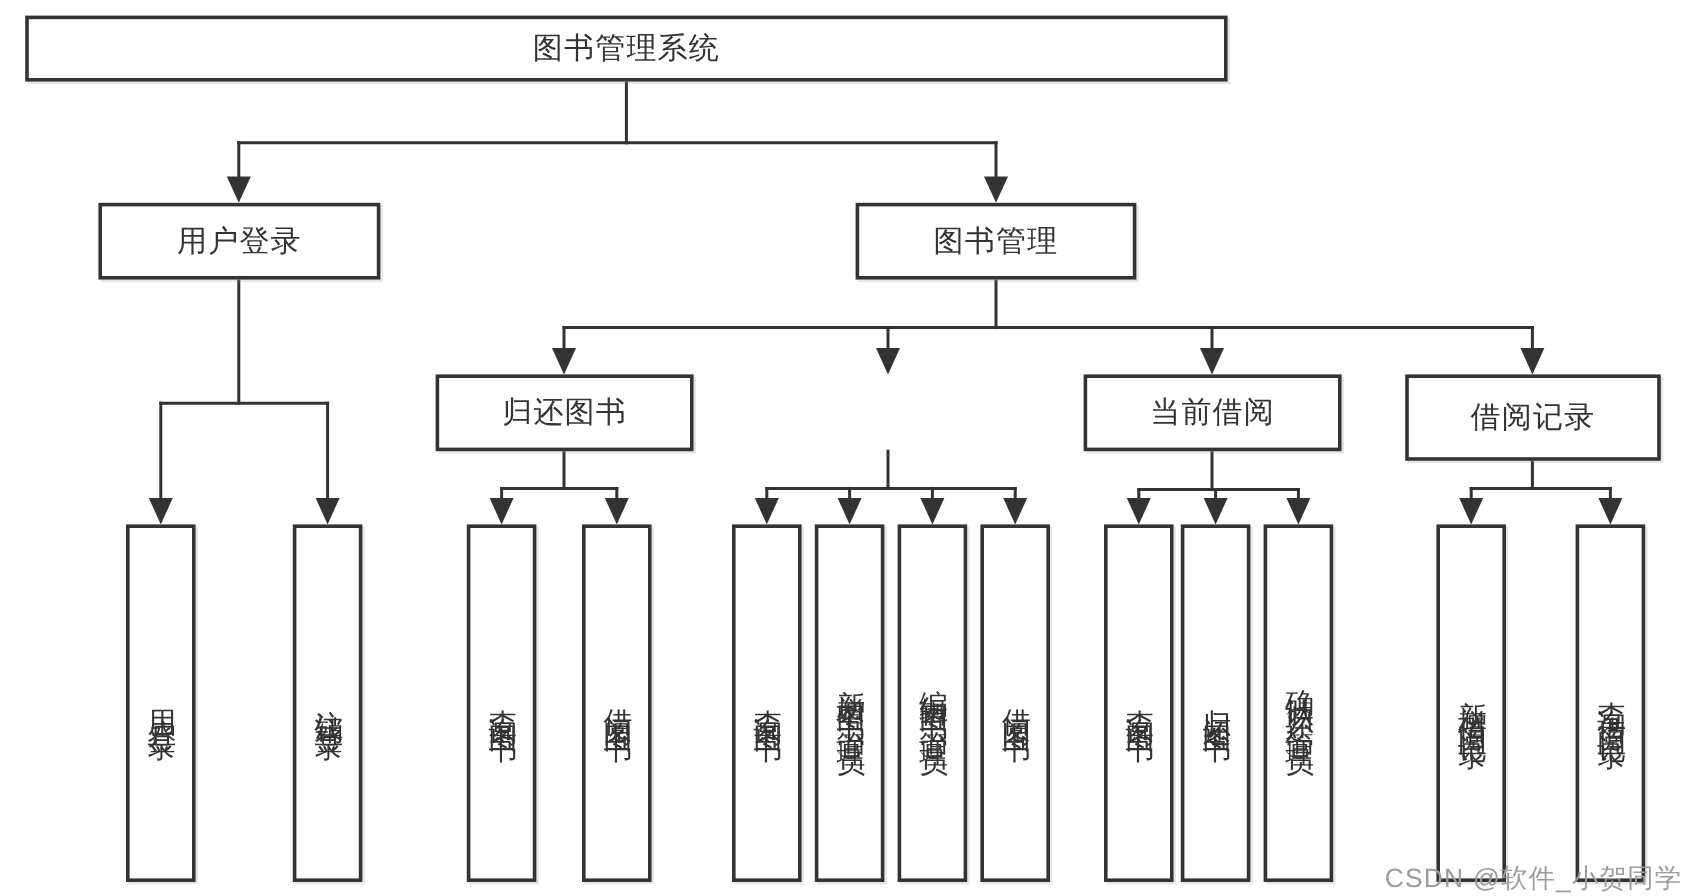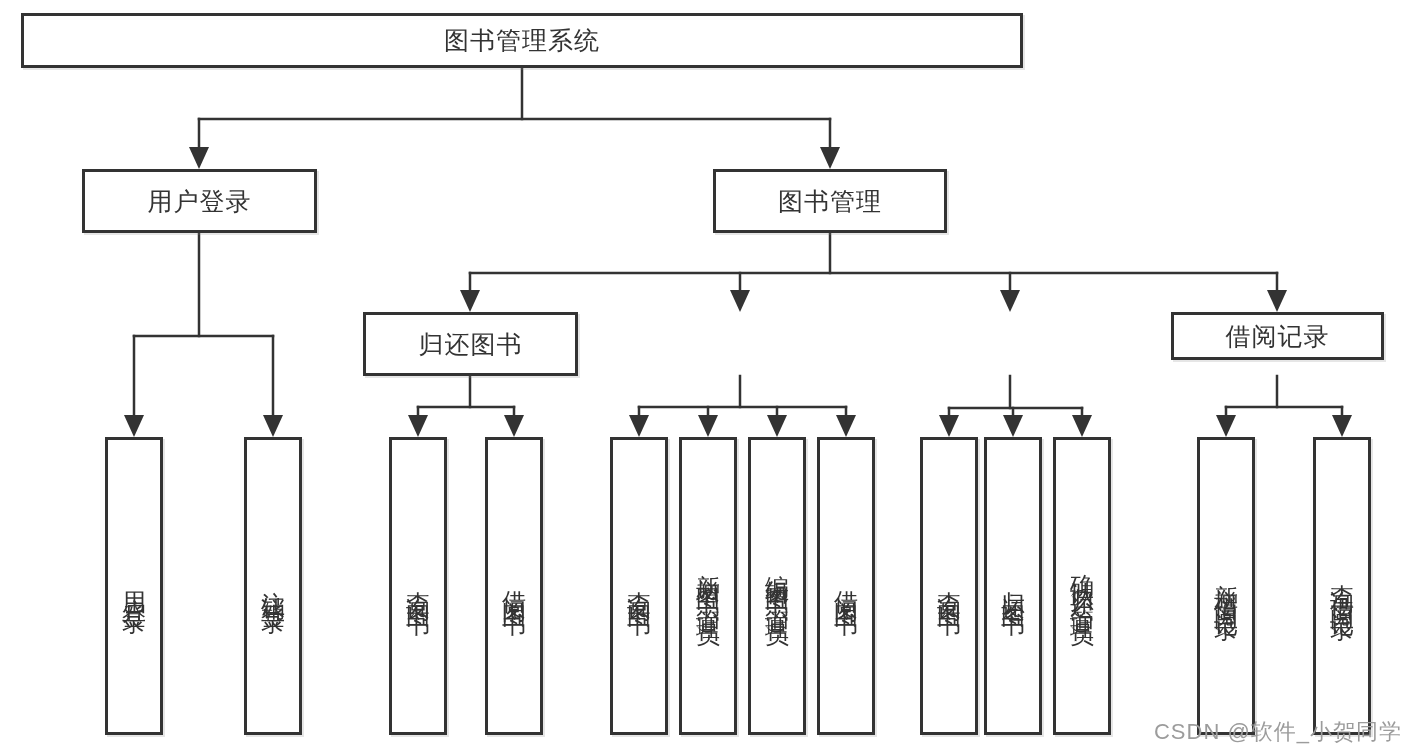--- a/index.html
+++ b/index.html
@@ -97,21 +97,22 @@
       <polygon points="1332,415 1352,415 1342,437"></polygon>
     </g>
   </svg>
 
   <div class="node h-node" style="left:21px;top:13px;width:1002px;height:55px;">图书管理系统</div>
 
   <div class="node h-node" style="left:82px;top:169px;width:235px;height:64px;">用户登录</div>
   <div class="node h-node" style="left:713px;top:169px;width:234px;height:64px;">图书管理</div>
 
   <div class="node h-node" style="left:363px;top:312px;width:215px;height:64px;">归还图书</div>
-  <div class="node h-node" style="left:1171px;top:312px;width:213px;height:48px;">借阅记录</div>
+  <div class="node h-node" style="left:903px;top:312px;width:215px;height:64px;">当前借阅</div>
+  <div class="node h-node" style="left:1171px;top:312px;width:213px;height:72px;">借阅记录</div>
 
   <div class="node v-node" style="left:105px;top:437px;width:58px;height:298px;">用户登录</div>
   <div class="node v-node" style="left:244px;top:437px;width:58px;height:298px;">注销登录</div>
 
   <div class="node v-node" style="left:389px;top:437px;width:58px;height:298px;">查询图书</div>
   <div class="node v-node" style="left:485px;top:437px;width:58px;height:298px;">借阅图书</div>
 
   <div class="node v-node" style="left:610px;top:437px;width:58px;height:298px;">查询图书</div>
   <div class="node v-node" style="left:679px;top:437px;width:58px;height:298px;">新增图书（管理员）</div>
   <div class="node v-node" style="left:748px;top:437px;width:58px;height:298px;">编辑图书（管理员）</div>

